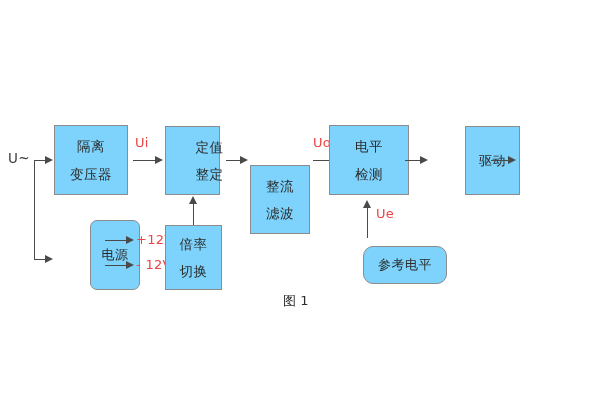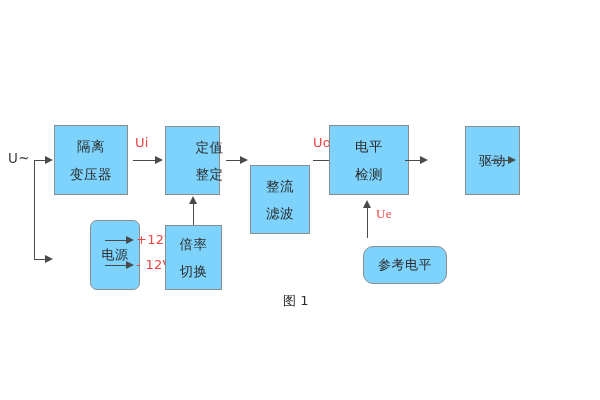--- a/index.html
+++ b/index.html
@@ -149,21 +149,21 @@
   <div class="hline" style="left:313px; top:160px; width:19px;"></div>
   <div class="arrow-r" style="left:330px; top:155.5px;"></div>
 
   <div class="box" style="left:329px; top:125px; width:80px; height:70px;">
     <span class="line">电平</span>
     <span class="line">检测</span>
   </div>
 
   <div class="vline" style="left:367px; top:207px; height:31px;"></div>
   <div class="arrow-u" style="left:362.5px; top:200px;"></div>
-  <div class="label sig" style="left:376px; top:206px;font-family:Liberation Serif, serif;">Ue</div>
+  <div class="label sig" style="left:376px; top:206px;">Ue</div>
 
   <div class="box single" style="left:328px; top:246px; width:84px; height:38px;border-radius:10px;">
     <span class="line">参考电平</span>
   </div>
 
   <div class="hline" style="left:405px; top:160px; width:17px;"></div>
   <div class="arrow-r" style="left:420px; top:155.5px;"></div>
 
   <div class="box single" style="left:430px; top:126px; width:55px; height:69px;">
     <span class="line">驱动</span>

